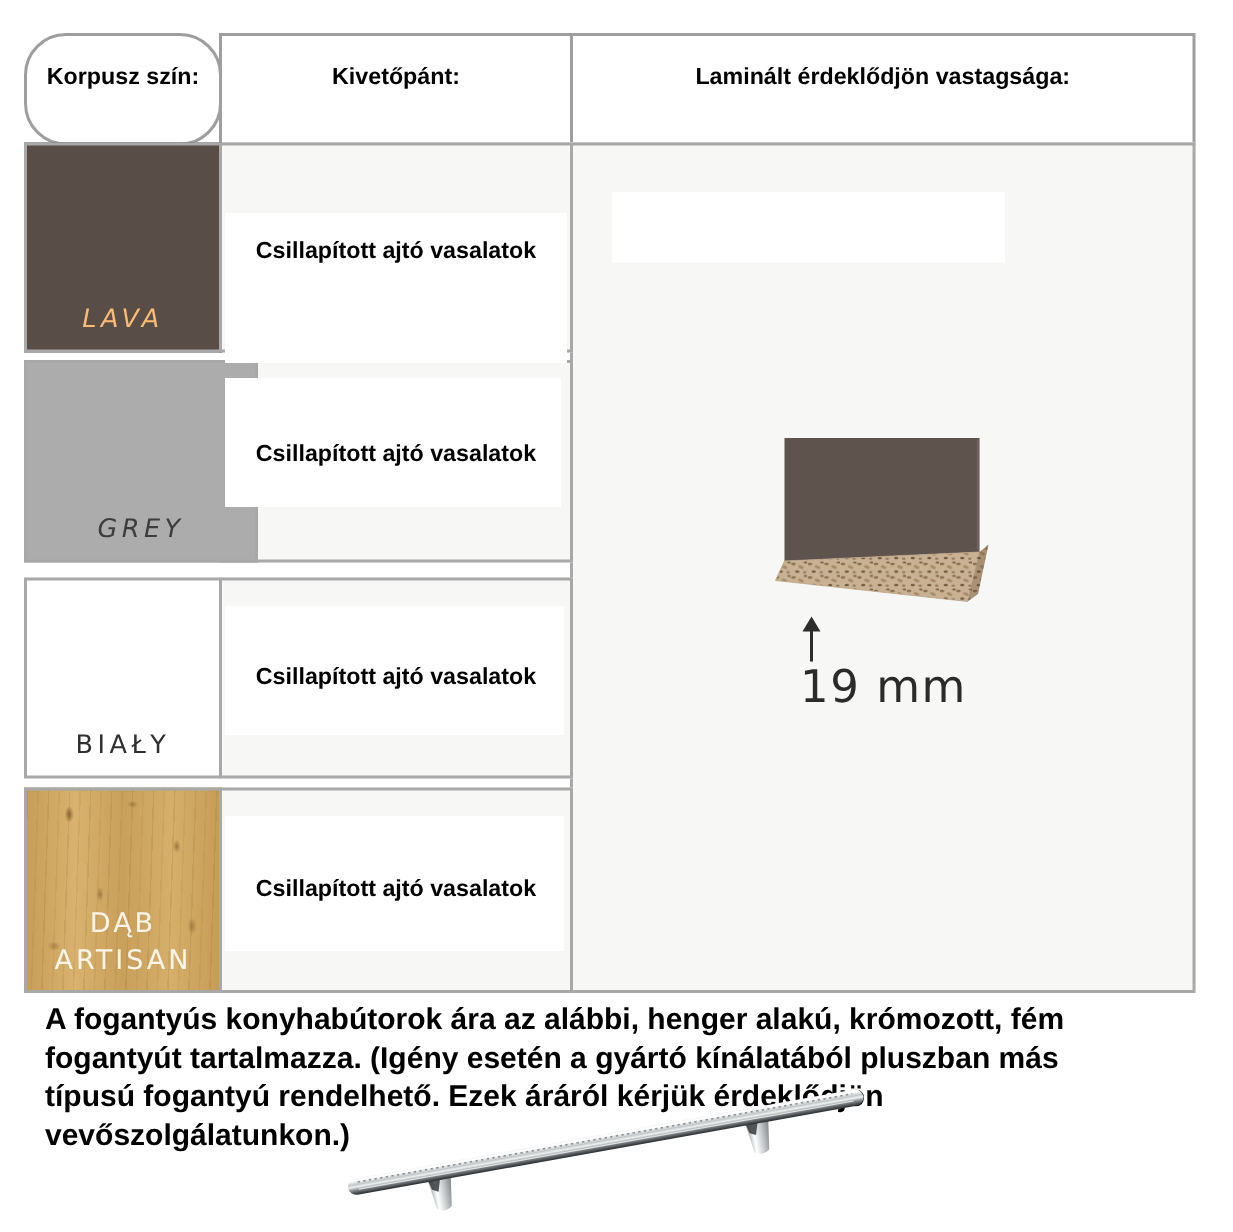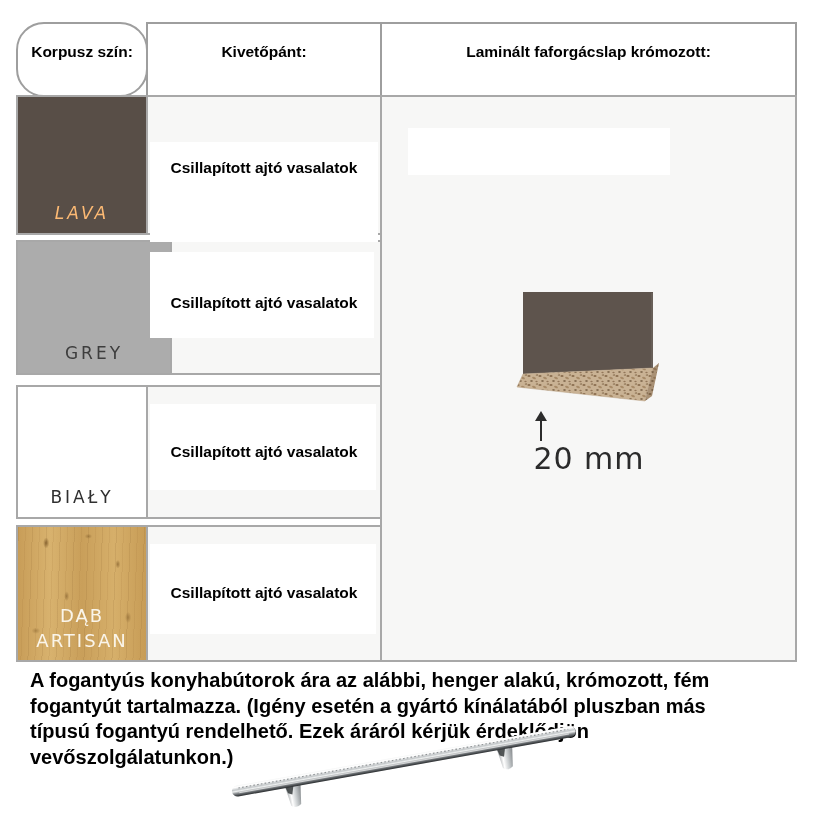--- a/index.html
+++ b/index.html
@@ -64,33 +64,33 @@
   .note{
     position:absolute;left:30px;top:668px;width:730px;
     font-weight:bold;font-size:20px;line-height:25.5px;color:#000;
   }
 </style>
 </head>
 <body>
 
 <div class="abs hcell" style="left:16px;top:22px;width:132px;height:75px;border-radius:28px;">Korpusz szín:</div>
 <div class="abs hcell" style="left:146px;top:22px;width:236px;height:75px;">Kivetőpánt:</div>
-<div class="abs hcell" style="left:380px;top:22px;width:417px;height:75px;">Laminált faforgácslap krómozott:</div>
+<div class="abs hcell" style="left:380px;top:22px;width:417px;height:75px;">Laminált érdeklődjön vastagsága:</div>
 
 <div class="abs bigcell" style="left:380px;top:95px;width:417px;height:567px;"></div>
 
 <div class="abs rowbox" style="left:146px;top:95px;width:236px;height:140px;"></div>
 <div class="abs rowbox" style="left:146px;top:240px;width:236px;height:135px;"></div>
 <div class="abs rowbox" style="left:146px;top:385px;width:236px;height:134px;"></div>
 <div class="abs rowbox" style="left:146px;top:525px;width:236px;height:137px;"></div>
 
 <div class="abs swatchbox lava-bg" style="left:16px;top:95px;width:132px;height:140px;">
   <div class="swlabel lava-txt">LAVA</div>
 </div>
-<div class="abs swatchbox grey-bg" style="left:16px;top:240px;width:156px;height:135px;">
+<div class="abs swatchbox grey-bg" style="left:16px;top:240px;width:156px;height:135px;font-style:italic;">
   <div class="swlabel grey-txt">GREY</div>
 </div>
 <div class="abs swatchbox bialy-bg" style="left:16px;top:385px;width:132px;height:134px;">
   <div class="swlabel bialy-txt">BIAŁY</div>
 </div>
 <div class="abs swatchbox wood-bg" style="left:16px;top:525px;width:132px;height:137px;">
   <div class="swlabel wrap dab-txt">DĄB ARTISAN</div>
 </div>
 
 <div class="patch" style="left:150px;top:142px;width:228px;height:100px;"></div>
@@ -123,21 +123,21 @@
 
   <polygon points="148,84 154,79 147,112 140,117" fill="url(#chip)"></polygon>
   <polygon points="148,84 154,79 147,112 140,117" fill="rgba(86,62,40,0.28)"></polygon>
 </svg>
 
 <svg class="abs" style="left:533px;top:410px;" width="16" height="32" viewBox="0 0 16 32">
   <line x1="8" y1="31" x2="8" y2="9" stroke="#2c2c2c" stroke-width="2"></line>
   <polygon points="8,1 2,11 14,11" fill="#2c2c2c"></polygon>
 </svg>
 
-<div class="thickness">20 mm</div>
+<div class="thickness">19 mm</div>
 
 <div class="note">A fogantyús konyhabútorok ára az alábbi, henger alakú, krómozott, fém fogantyút tartalmazza. (Igény esetén a gyártó kínálatából pluszban más típusú fogantyú rendelhető. Ezek áráról kérjük érdeklődjön vevőszolgálatunkon.)</div>
 
 <svg class="abs" style="left:218px;top:714px;" width="390" height="105" viewBox="0 0 390 105">
   <defs>
     <linearGradient id="chromeBar" x1="0" y1="0" x2="0" y2="1">
       <stop offset="0" stop-color="#f5f6f6"></stop>
       <stop offset="0.15" stop-color="#ffffff"></stop>
       <stop offset="0.38" stop-color="#c3c7c9"></stop>
       <stop offset="0.52" stop-color="#eef0f0"></stop>

